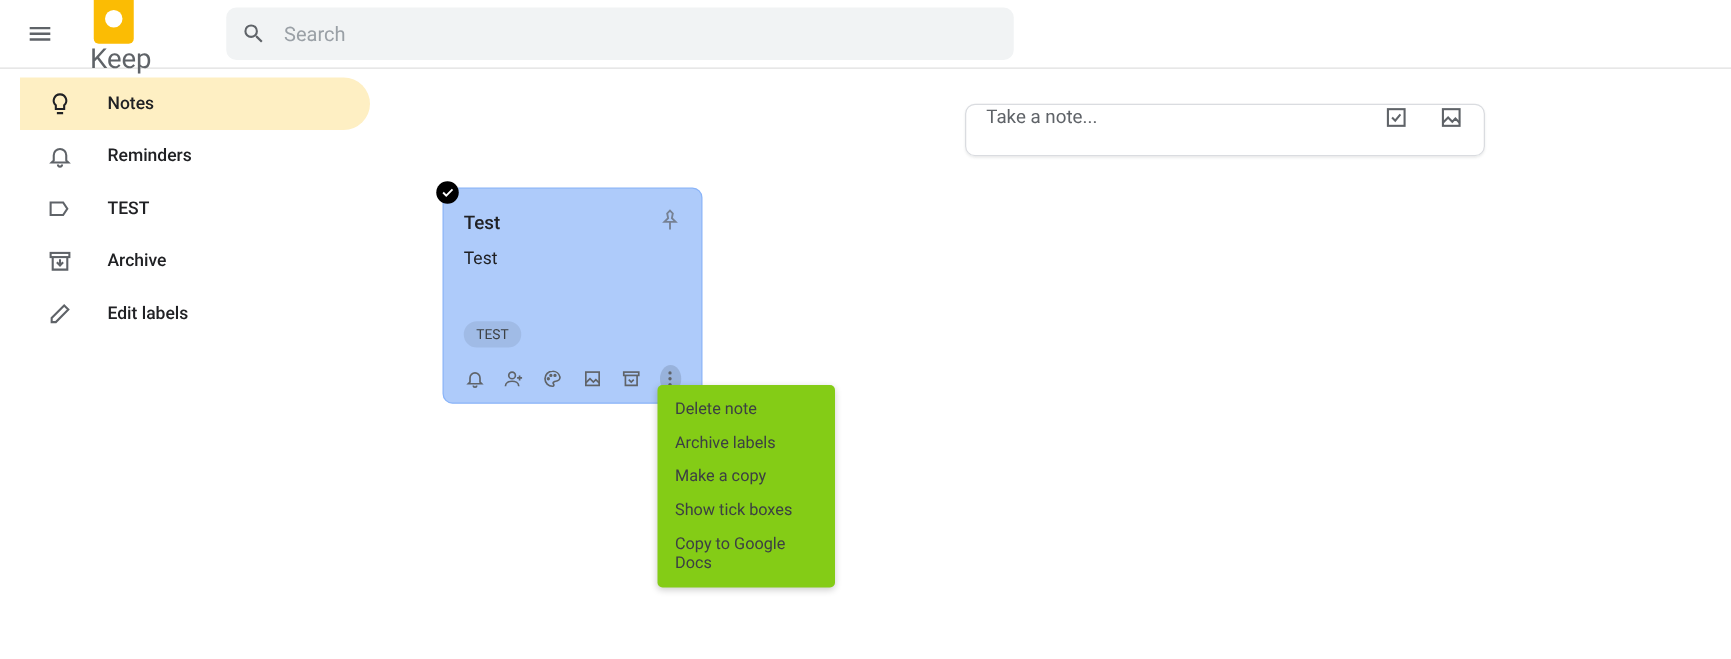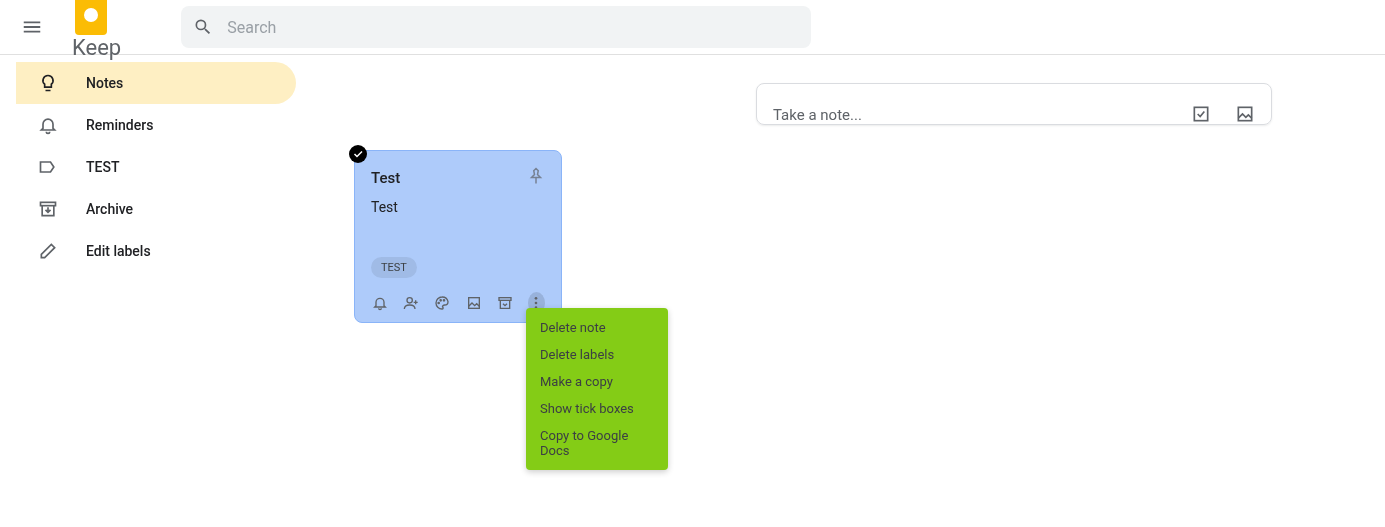--- a/index.html
+++ b/index.html
@@ -44,22 +44,22 @@
     font-weight: 500;
   }
   .side-item.active { background: #feefc3; }
   .side-item svg { width: 20px; height: 20px; color: #5f6368; }
   .side-item.active svg { color: #202124; }
   .side-item span { margin-left: 28px; }
 
   .main { position: absolute; left: 280px; top: 55px; right: 0; bottom: 0; }
 
   .take-note {
-    position: absolute; top: 28px; left: 476px; width: 516px; height: 42px;
-    border: 1px solid #dadce0; border-radius: 8px; display: flex; align-items: flex-end;
+    position: absolute; top: 28px; left: 492px; width: 416px; height: 42px;
+    border: 1px solid #dadce0; border-radius: 8px; display: flex; align-items: flex-start;
     padding: 0 16px; box-shadow: 0 1px 2px rgba(60,64,67,0.1);
   }
   .take-note-text { flex: 1; color: #5f6368; font-size: 15px; }
   .take-note-icons { display: flex; gap: 24px; color: #5f6368; }
 
   .note-card {
     position: absolute; top: 95px; left: 74px; width: 208px;
     background: #aecbfa; border-radius: 8px; padding: 16px 16px 8px 16px;
     border: 1px solid #8ab4f8;
   }
@@ -216,19 +216,19 @@
             <circle cx="12" cy="5" r="2"></circle>
             <circle cx="12" cy="12" r="2"></circle>
             <circle cx="12" cy="19" r="2"></circle>
           </svg>
         </div>
     </div>
   </div>
 
   <div class="context-menu">
     <div class="menu-item">Delete note</div>
-    <div class="menu-item">Delete labels</div>
+    <div class="menu-item">Archive labels</div>
     <div class="menu-item">Make a copy</div>
     <div class="menu-item">Show tick boxes</div>
     <div class="menu-item">Copy to Google Docs</div>
   </div>
 
 </div>
 
 </body></html>

